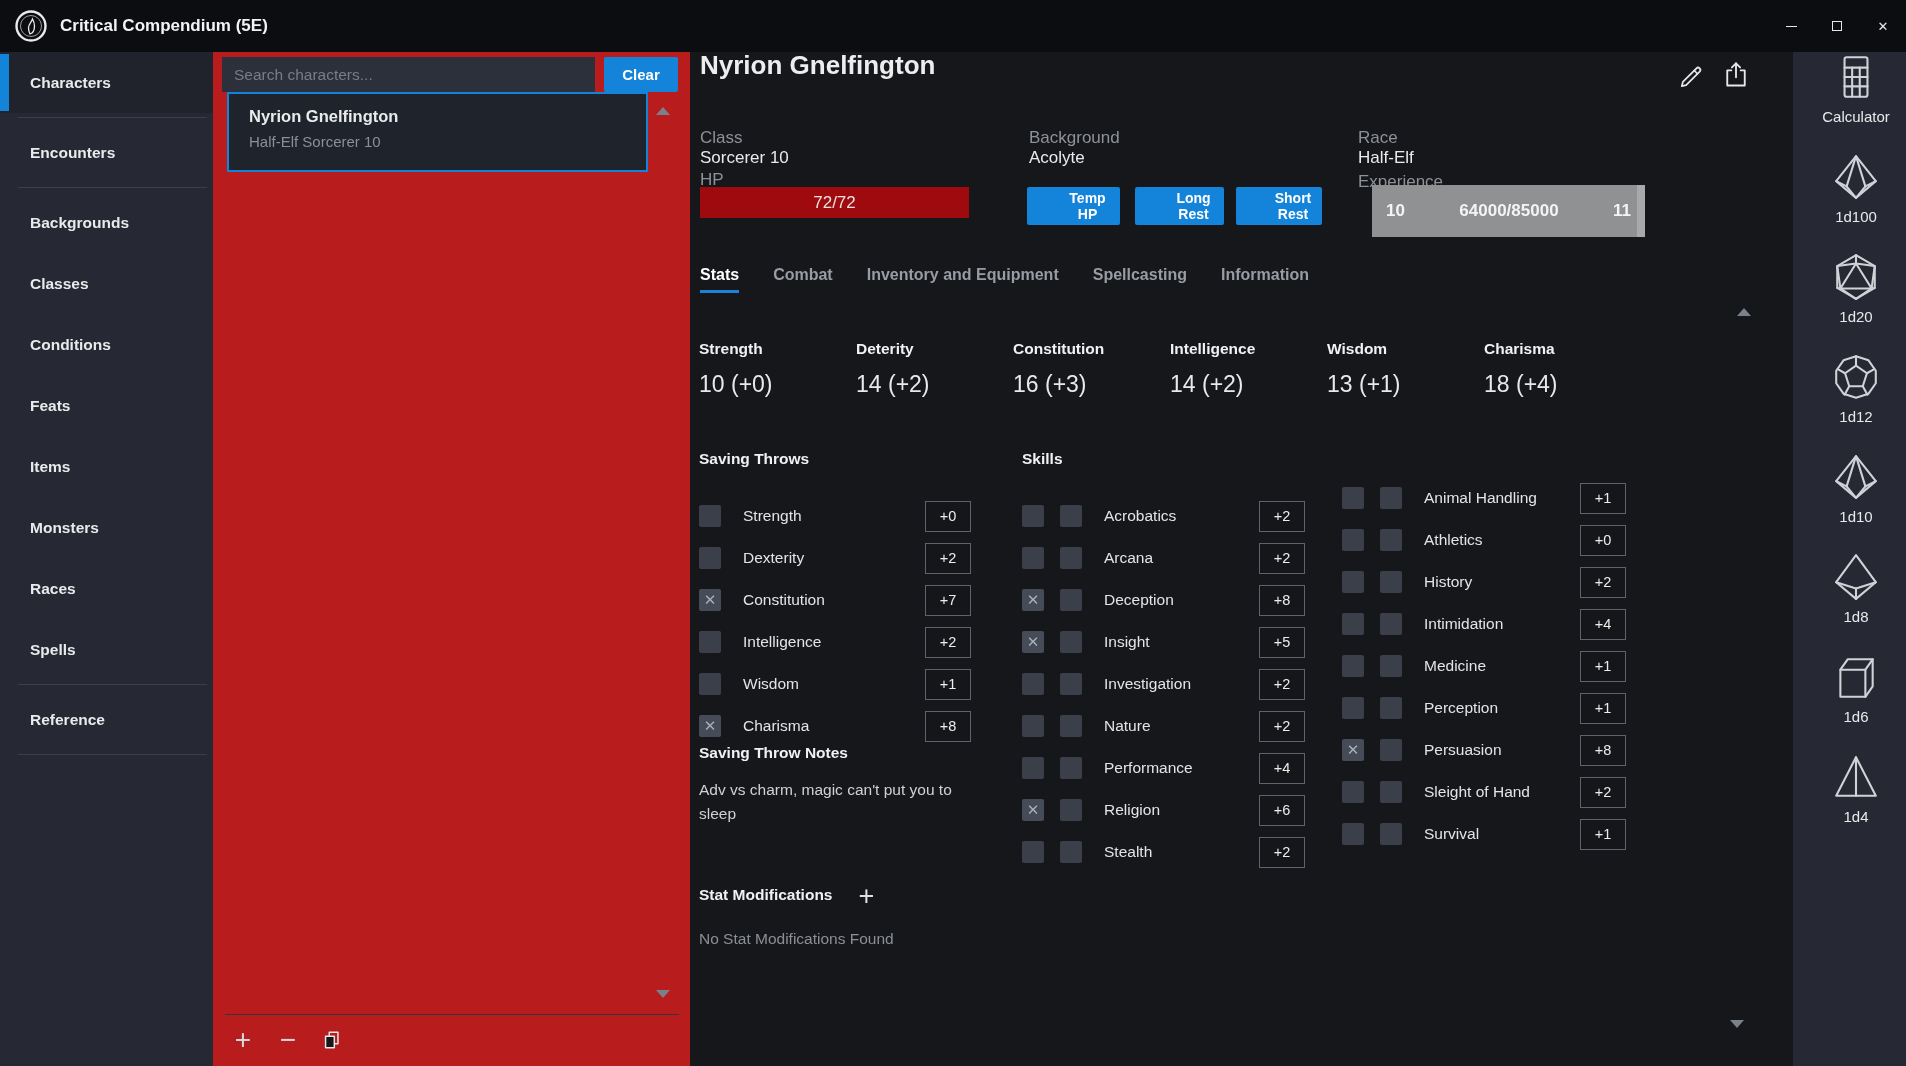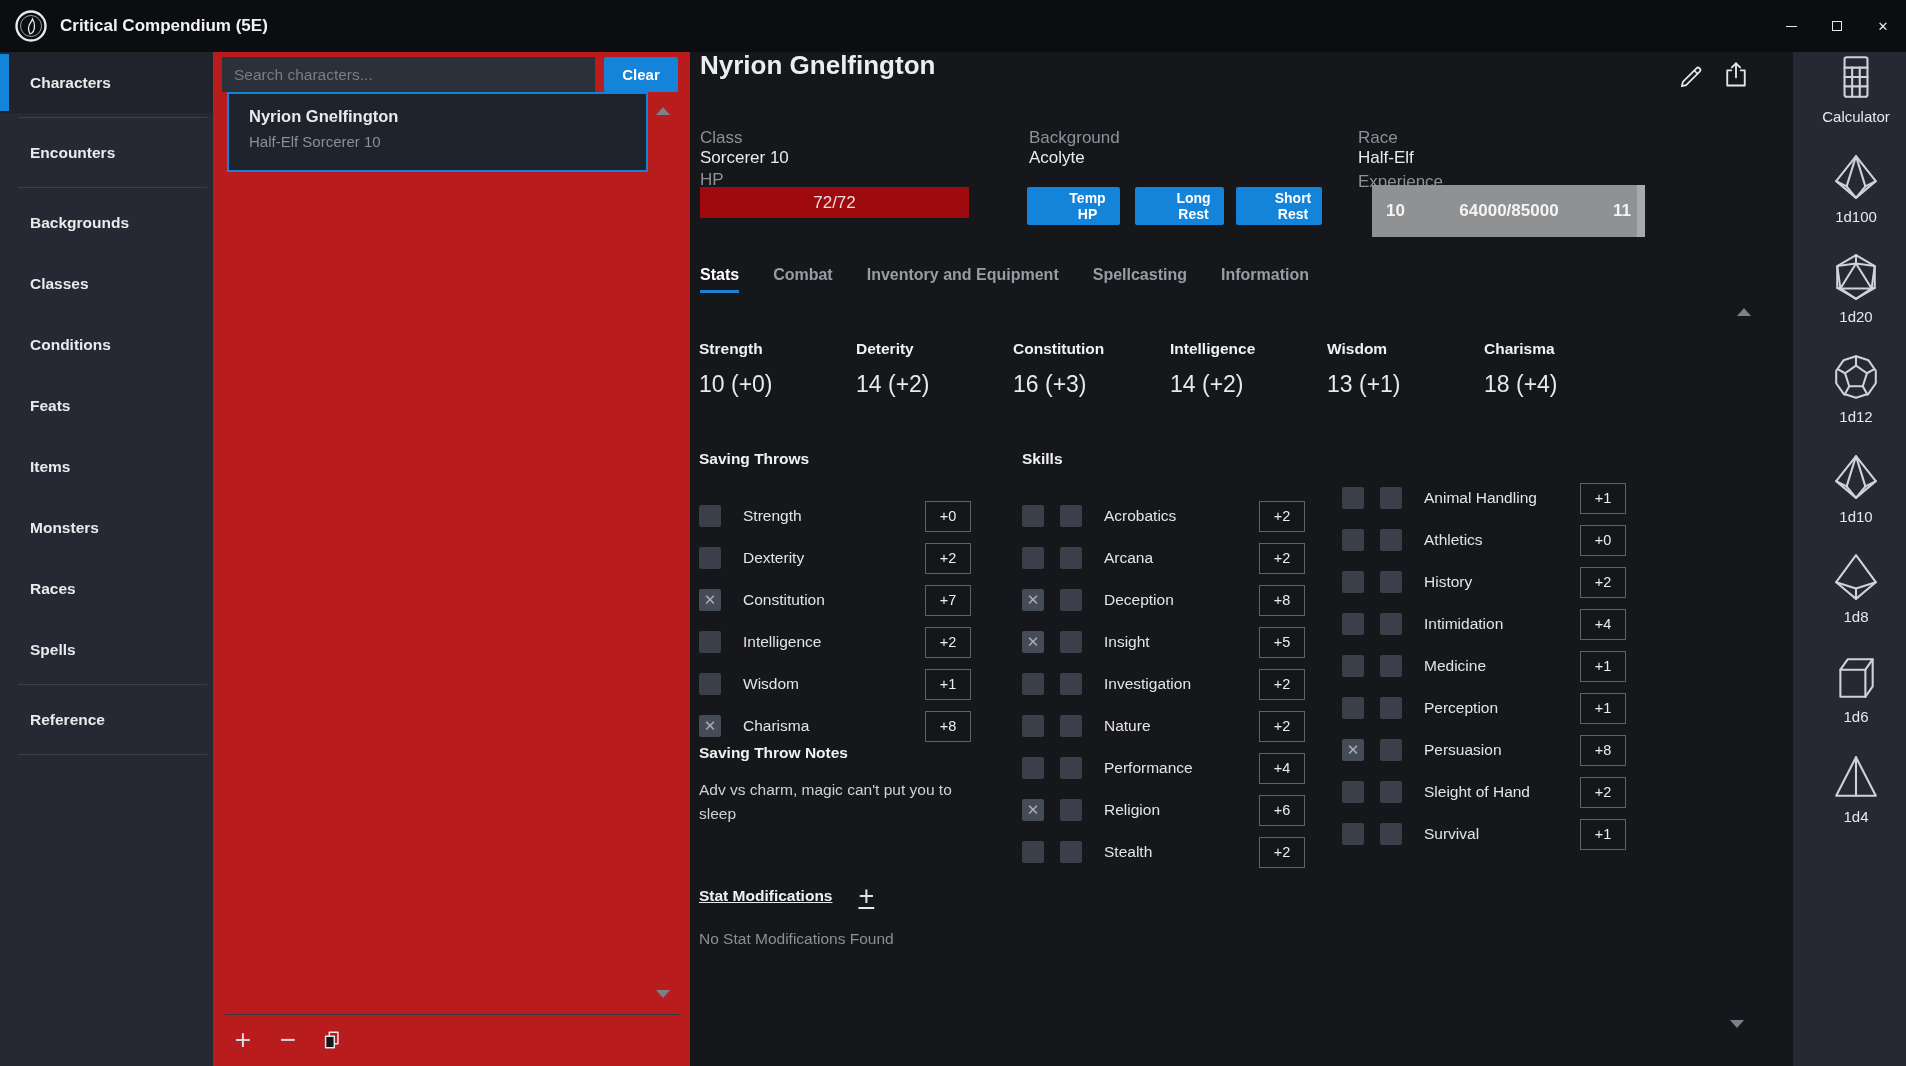--- a/index.html
+++ b/index.html
@@ -77,21 +77,21 @@
   .rows{margin-top:27px;display:flex;flex-direction:column;}
   .srow{height:42px;display:flex;align-items:center;position:relative;}
   .cb{width:22px;height:22px;background:#3a3f4a;border-radius:2px;flex:none;display:flex;align-items:center;justify-content:center;cursor:default;}
   .cb.checked{background:#454b57;}
   .cb.checked::after{content:"\2715";font-size:15px;color:#aab0b9;}
   .cb2{margin-left:16px;}
   .slabel{margin-left:22px;font-size:15.5px;color:#e3e4e7;}
   .badge{position:absolute;right:0;width:46px;height:31px;box-sizing:border-box;border:1px solid #5d626c;background:#15161a;
          display:flex;align-items:center;justify-content:center;font-size:14.5px;color:#eceded;cursor:default;}
   .notes-text{margin-top:16px;width:258px;font-size:15.5px;line-height:24px;color:#cfd1d5;}
-  .statmods-head{display:flex;align-items:center;text-decoration:underline;}
+  .statmods-head{display:flex;align-items:flex-start;}
   .plus-btn{margin-left:26px;font-size:27px;font-weight:200;color:#dfe0e2;line-height:20px;cursor:default;}
   .empty-text{margin-top:24px;font-size:15.5px;color:#8b8f96;}
   
   .dice-panel{width:126px;flex:none;background:#262933;display:flex;flex-direction:column;align-items:center;box-sizing:border-box;}
   .dice-item{height:100px;display:flex;flex-direction:column;align-items:center;cursor:default;}
   .dice-icon svg{width:50px;height:50px;stroke:#cfd2d6;stroke-width:2;fill:none;stroke-linejoin:round;stroke-linecap:round;}
   .dice-label{font-size:15px;color:#e8e9eb;margin-top:2px;}
   svg.ui{stroke:#e6e7e9;fill:none;stroke-width:1.6;stroke-linejoin:round;stroke-linecap:round;}
 </style>
 </head>

